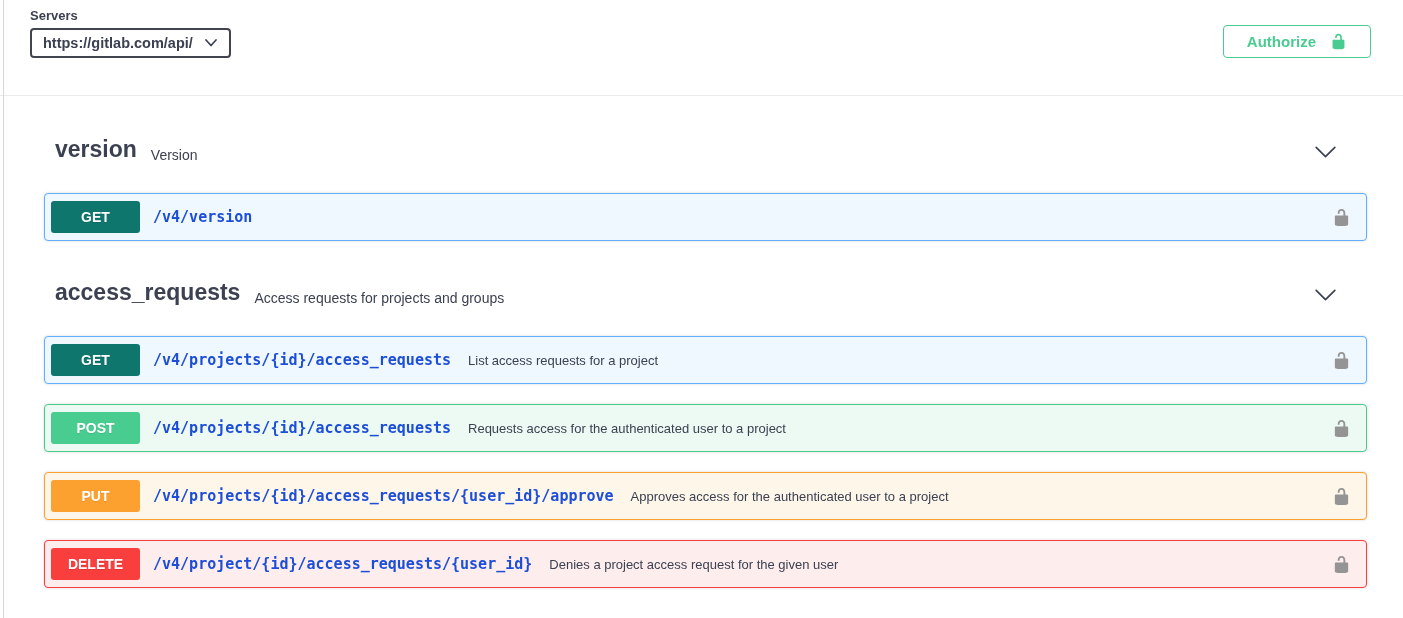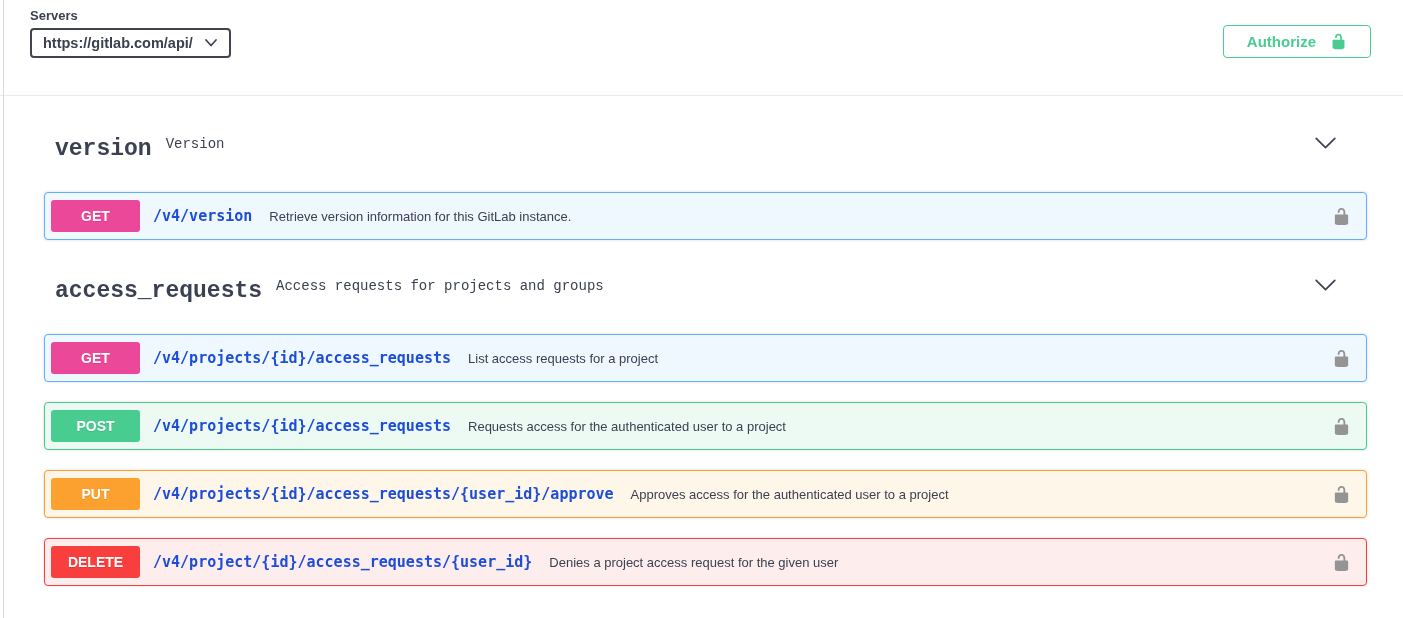--- a/index.html
+++ b/index.html
@@ -62,24 +62,23 @@
     cursor: pointer;
     justify-content: flex-end;
   }
   .authorize-btn svg { display: block; }
 
   
   main { padding: 0 36px 0 44px; }
 
   .section-header {
     display: flex;
-    align-items: flex-start;
+    align-items: flex-end;
     padding-left: 11px;
     cursor: pointer;
-    font-family: Liberation Mono, monospace;
   }
   .section-header.first  { margin: 40px 0 30px 0; }
   .section-header.second { margin: 38px 0 30px 0; }
   .section-title {
     font-size: 23px;
     font-weight: bold;
     color: #3b4151;
   }
   .section-desc {
     font-size: 14px;
@@ -134,21 +133,21 @@
     margin-right: 11px;
     background: none;
     border: none;
     padding: 4px;
     cursor: pointer;
     display: flex;
     align-items: center;
   }
 
   .opblock.get    { background: #eff7ff; border-color: #61affe; }
-  .opblock.get    .method { background: #ec4899; }
+  .opblock.get    .method { background: #0f766e; }
   .opblock.post   { background: #edfaf4; border-color: #49cc90; }
   .opblock.post   .method { background: #49cc90; }
   .opblock.put    { background: #fff6ea; border-color: #fca130; }
   .opblock.put    .method { background: #fca130; }
   .opblock.delete { background: #fdeded; border-color: #f93e3e; }
   .opblock.delete .method { background: #f93e3e; }
 </style>
 </head>
 <body>
 
@@ -184,21 +183,20 @@
     <span class="section-chevron">
       <svg width="23" height="14" viewBox="0 0 24 15">
           <path d="M2 2.5l10 10 10-10" fill="none" stroke="#3b4151" stroke-width="1.8" stroke-linecap="round" stroke-linejoin="round"></path>
         </svg>
     </span>
   </div>
 
   <div class="opblock get">
     <span class="method">GET</span>
     <span class="path">/v4/version</span>
-    <span class="summary">Retrieve version information for this GitLab instance.</span>
     <button class="lock-btn">
       <svg width="19" height="19" viewBox="0 0 20 20">
           <path fill="#949494" d="M15.8 8H14V5.6C14 2.703 12.665 1 10 1 7.334 1 6 2.703 6 5.6V6h2v-.801C8 3.754 8.797 3 10 3c1.203 0 2 .754 2 2.199V8H4c-.553 0-1 .646-1 1.199V17c0 .549.428 1.139.951 1.307l1.197.387c.524.167 1.382.306 1.904.306h5.896c.523 0 1.38-.139 1.904-.306l1.196-.387c.524-.167.952-.757.952-1.307V9.199C17 8.646 16.352 8 15.8 8z"></path>
         </svg>
     </button>
   </div>
 
   <div class="section-header second">
     <span class="section-title">access_requests</span>
     <span class="section-desc">Access requests for projects and groups</span>

